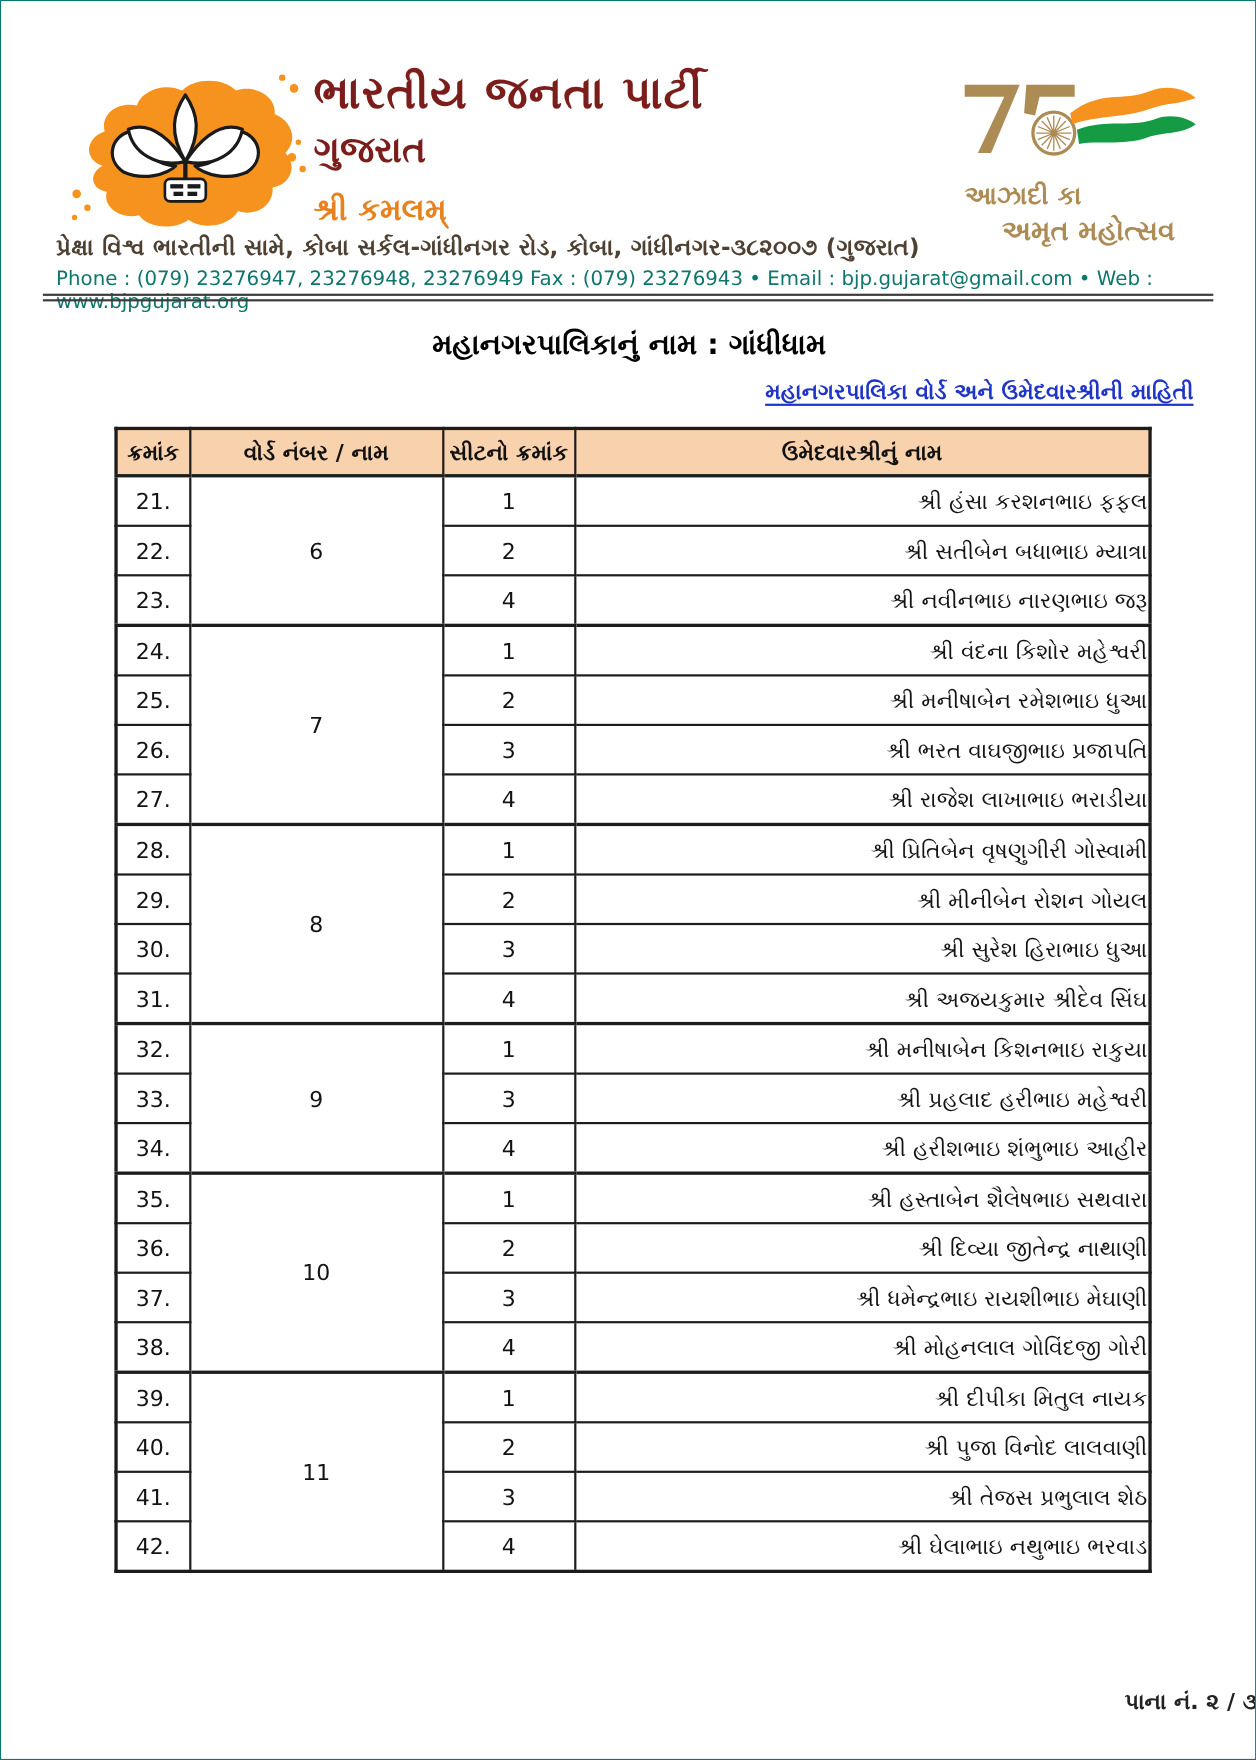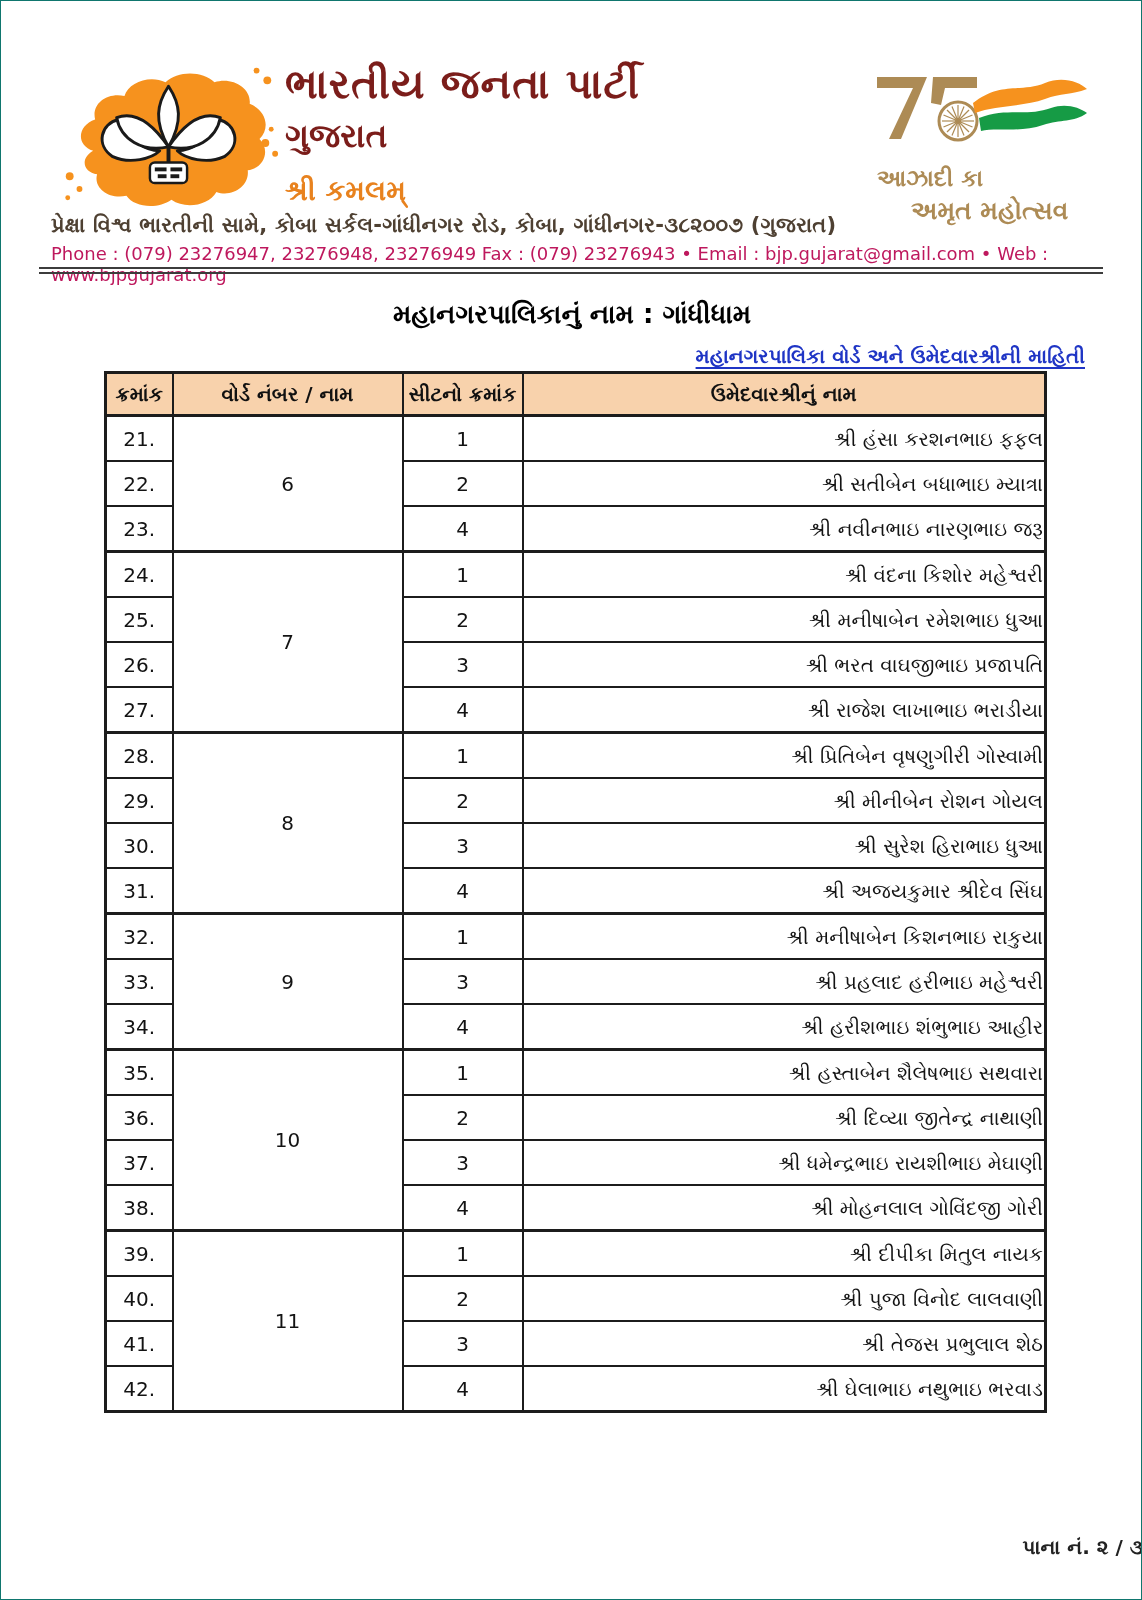--- a/index.html
+++ b/index.html
@@ -23,40 +23,40 @@
   .azadi { position:absolute; right:48px; top:62px; width:230px; text-align:left; color:#ad8b55; }
   .azadi .azadi-line1 { font-size:23px; font-weight:600; margin-top:18px; margin-left:14px; }
   .azadi .azadi-line2 { font-size:25px; font-weight:600; margin-top:4px; margin-left:48px; }
 
   .address-line {
     position:absolute; left:50px; top:212px; width:1050px;
     font-size:21px; font-weight:700; color:#4e4032; letter-spacing:0.2px;
   }
   .contact-line {
     position:absolute; left:50px; top:242px; width:1060px;
-    font-size:18px; font-weight:500; color:#be185d;
+    font-size:18px; font-weight:500; color:#0f766e;
   }
   .header-divider {
     position:absolute; left:38px; top:266px; width:1064px; height:3px;
     border-top:2px solid #3c3c3c; border-bottom:2px solid #3c3c3c;
   }
 
   
   .main-title {
     position:absolute; left:0; top:298px; width:1142px; text-align:center;
     font-size:26px; font-weight:700; color:#000000;
   }
   .sub-title {
     position:absolute; left:0; top:343px; width:1084px; text-align:right;
     font-size:20px; font-weight:700; color:#1f35c5; text-decoration:underline;
     text-underline-offset:4px;
   }
 
   
-  .table-wrap { position:absolute; left:103px; top:370px; width:940px; }
+  .table-wrap { position:absolute; left:103px; top:387px; width:940px; }
   table.cand { border-collapse:collapse; width:940px; table-layout:fixed; }
   table.cand th, table.cand td { border:2px solid #1c1c1c; }
   table.cand { border:3px solid #1c1c1c; }
   table.cand th {
     background:#f8d2ac; height:36px; font-size:20px; font-weight:700; color:#111;
     text-align:center; padding:2px 4px; border-bottom:3px solid #1c1c1c;
   }
   table.cand td { height:41px; font-size:20px; color:#131313; background:#fff; }
   td.col-sr   { text-align:center; width:67px;  }
   td.col-ward { text-align:center; width:230px; font-size:21px; }

